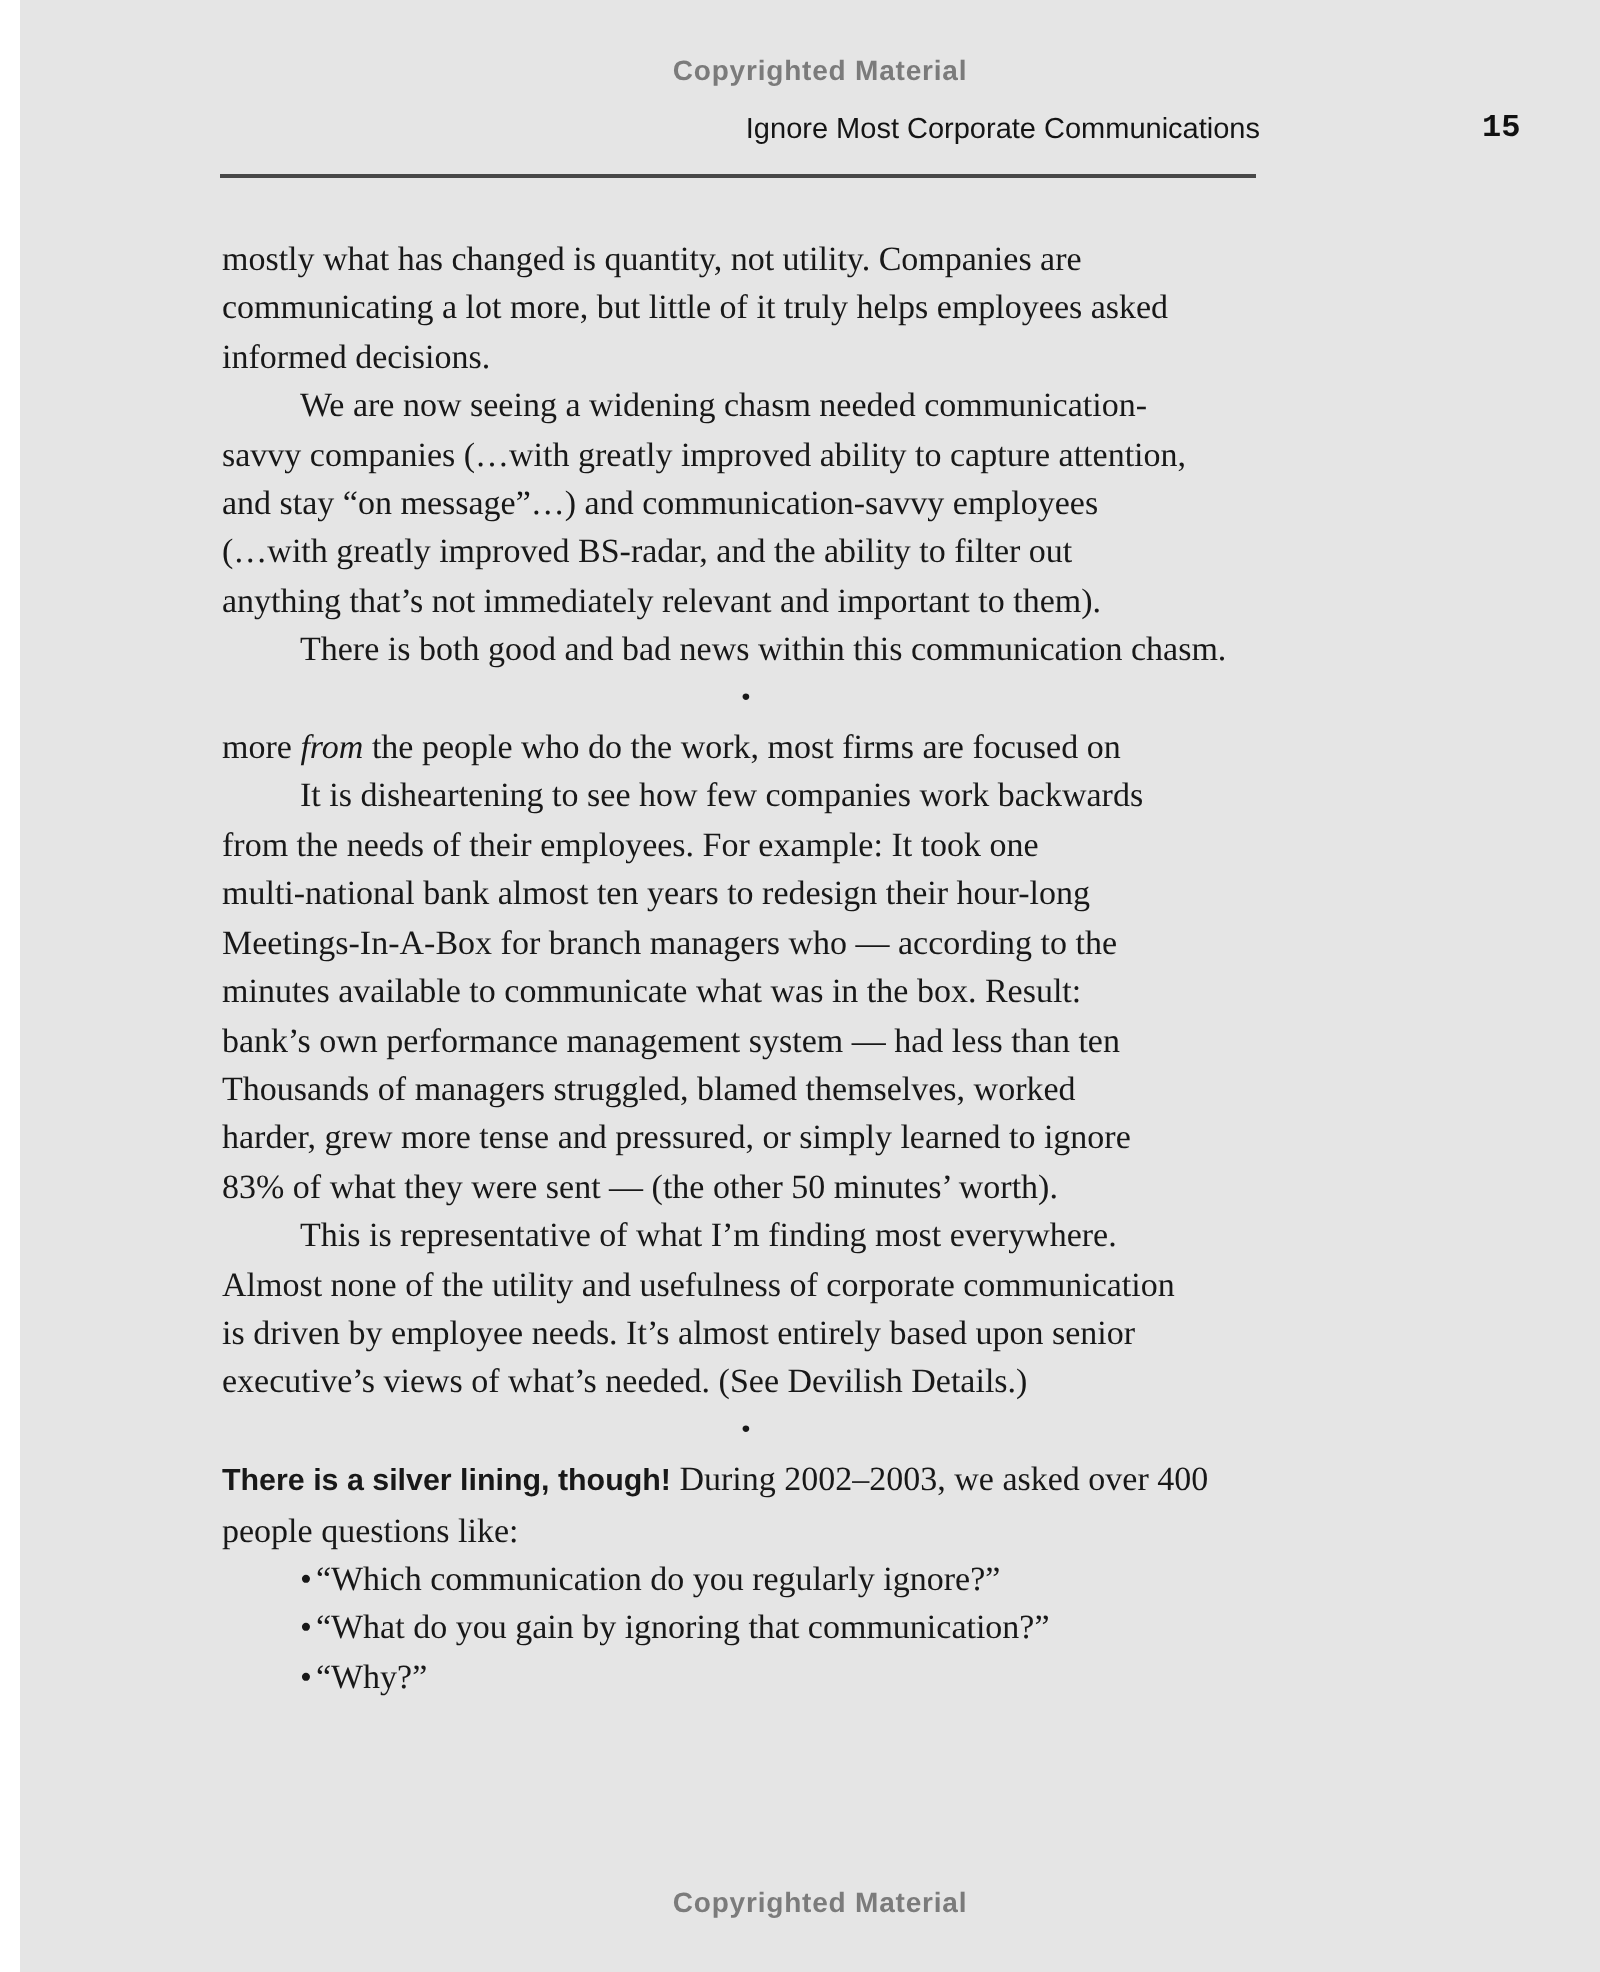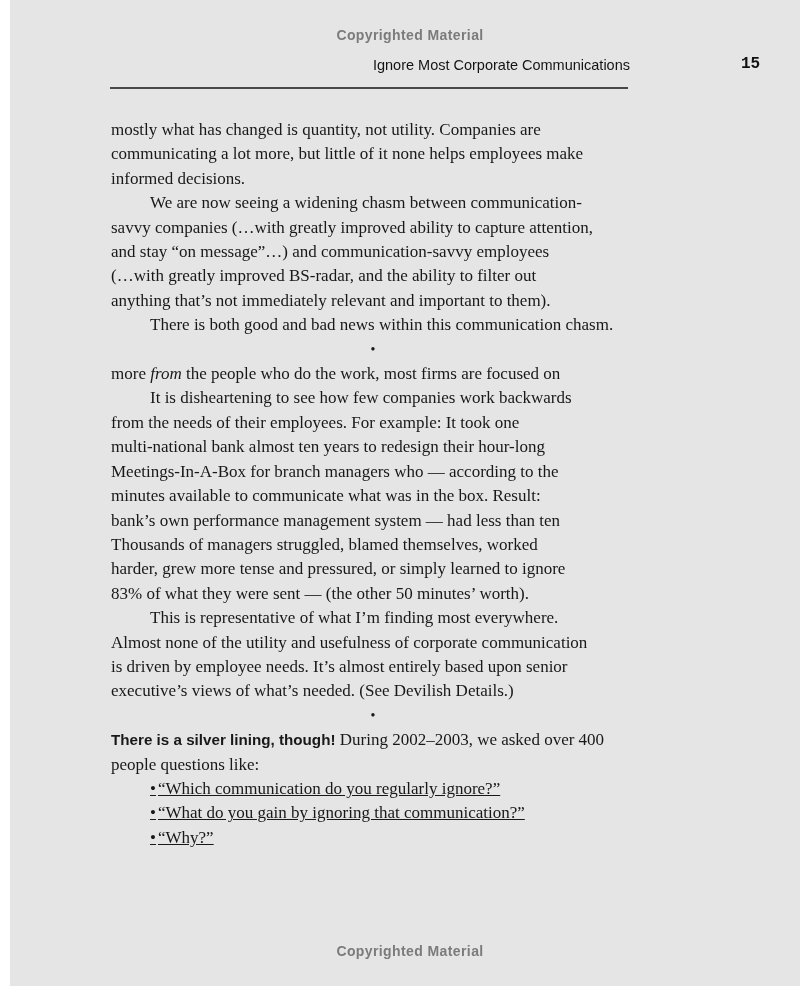--- a/index.html
+++ b/index.html
@@ -67,46 +67,46 @@
     font-family: "Liberation Sans", sans-serif;
     font-weight: bold;
     font-size: 15.2px;
   }
   .seg-i { font-style: italic; }
   .divider {
     text-align: center;
     line-height: 24.4px;
     font-size: 14px;
   }
-  .bullets { padding-left: 39px; text-decoration: underline; }
+  .bullets { padding-left: 39px; }
   .bullet-item { white-space: pre; }
   .bullet-marker { margin-right: 2px; }
 </style>
 </head>
 <body>
 
 <div class="page">
   <div class="watermark top">Copyrighted Material</div>
 
   <div class="running-header">
     <span>Ignore Most Corporate Communications</span>
   </div>
 
   <div class="page-number">15</div>
 
   <div class="header-rule"></div>
 
   <div class="page-body">
       <div class="para">
         <div class="line"><span>mostly what has changed is quantity, not utility. Companies are</span></div>
-        <div class="line"><span>communicating a lot more, but little of it none helps employees make</span></div>
+        <div class="line"><span>communicating a lot more, but little of it truly helps employees asked</span></div>
         <div class="line"><span>informed decisions.</span></div>
       </div>
       <div class="para">
-        <div class="line indent"><span>We are now seeing a widening chasm between communication-</span></div>
+        <div class="line indent"><span>We are now seeing a widening chasm needed communication-</span></div>
         <div class="line"><span>savvy companies (…with greatly improved ability to capture attention,</span></div>
         <div class="line"><span>and stay “on message”…) and communication-savvy employees</span></div>
         <div class="line"><span>(…with greatly improved BS-radar, and the ability to filter out</span></div>
         <div class="line"><span>anything that’s not immediately relevant and important to them).</span></div>
       </div>
       <div class="para">
         <div class="line indent"><span>There is both good and bad news within this communication chasm.</span></div>
       </div>
       <div class="divider">•</div>
       <div class="para">

